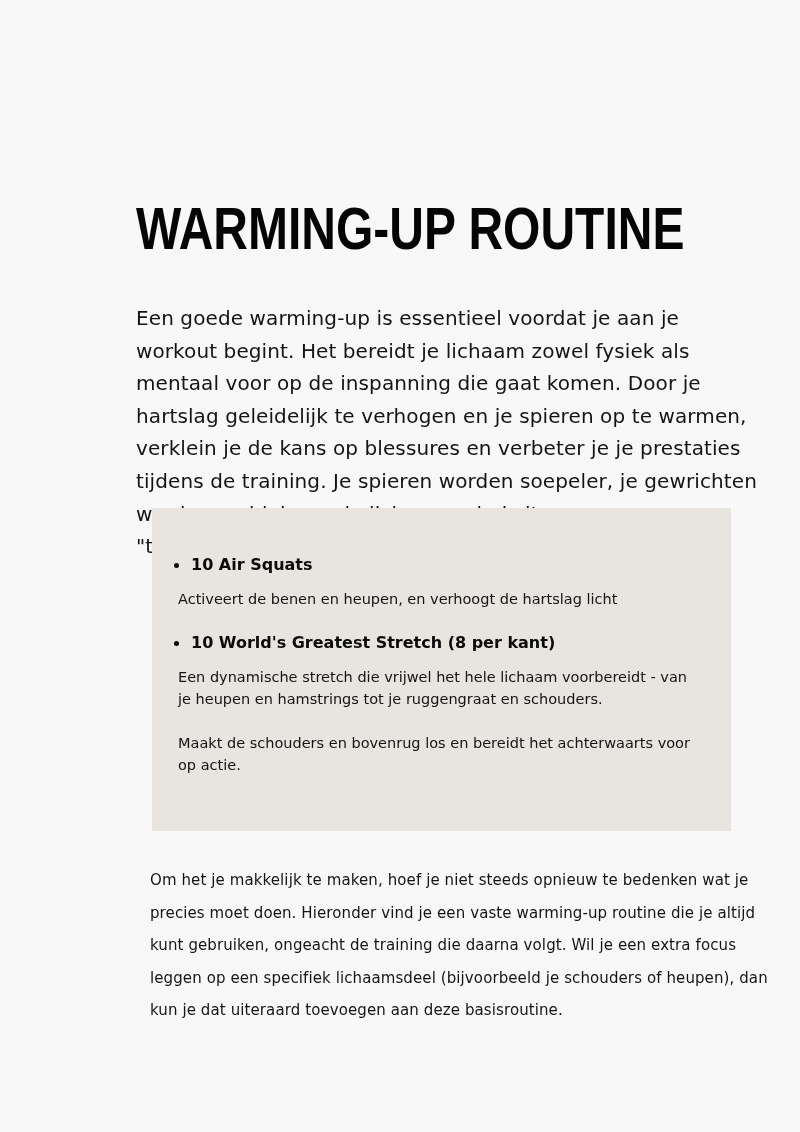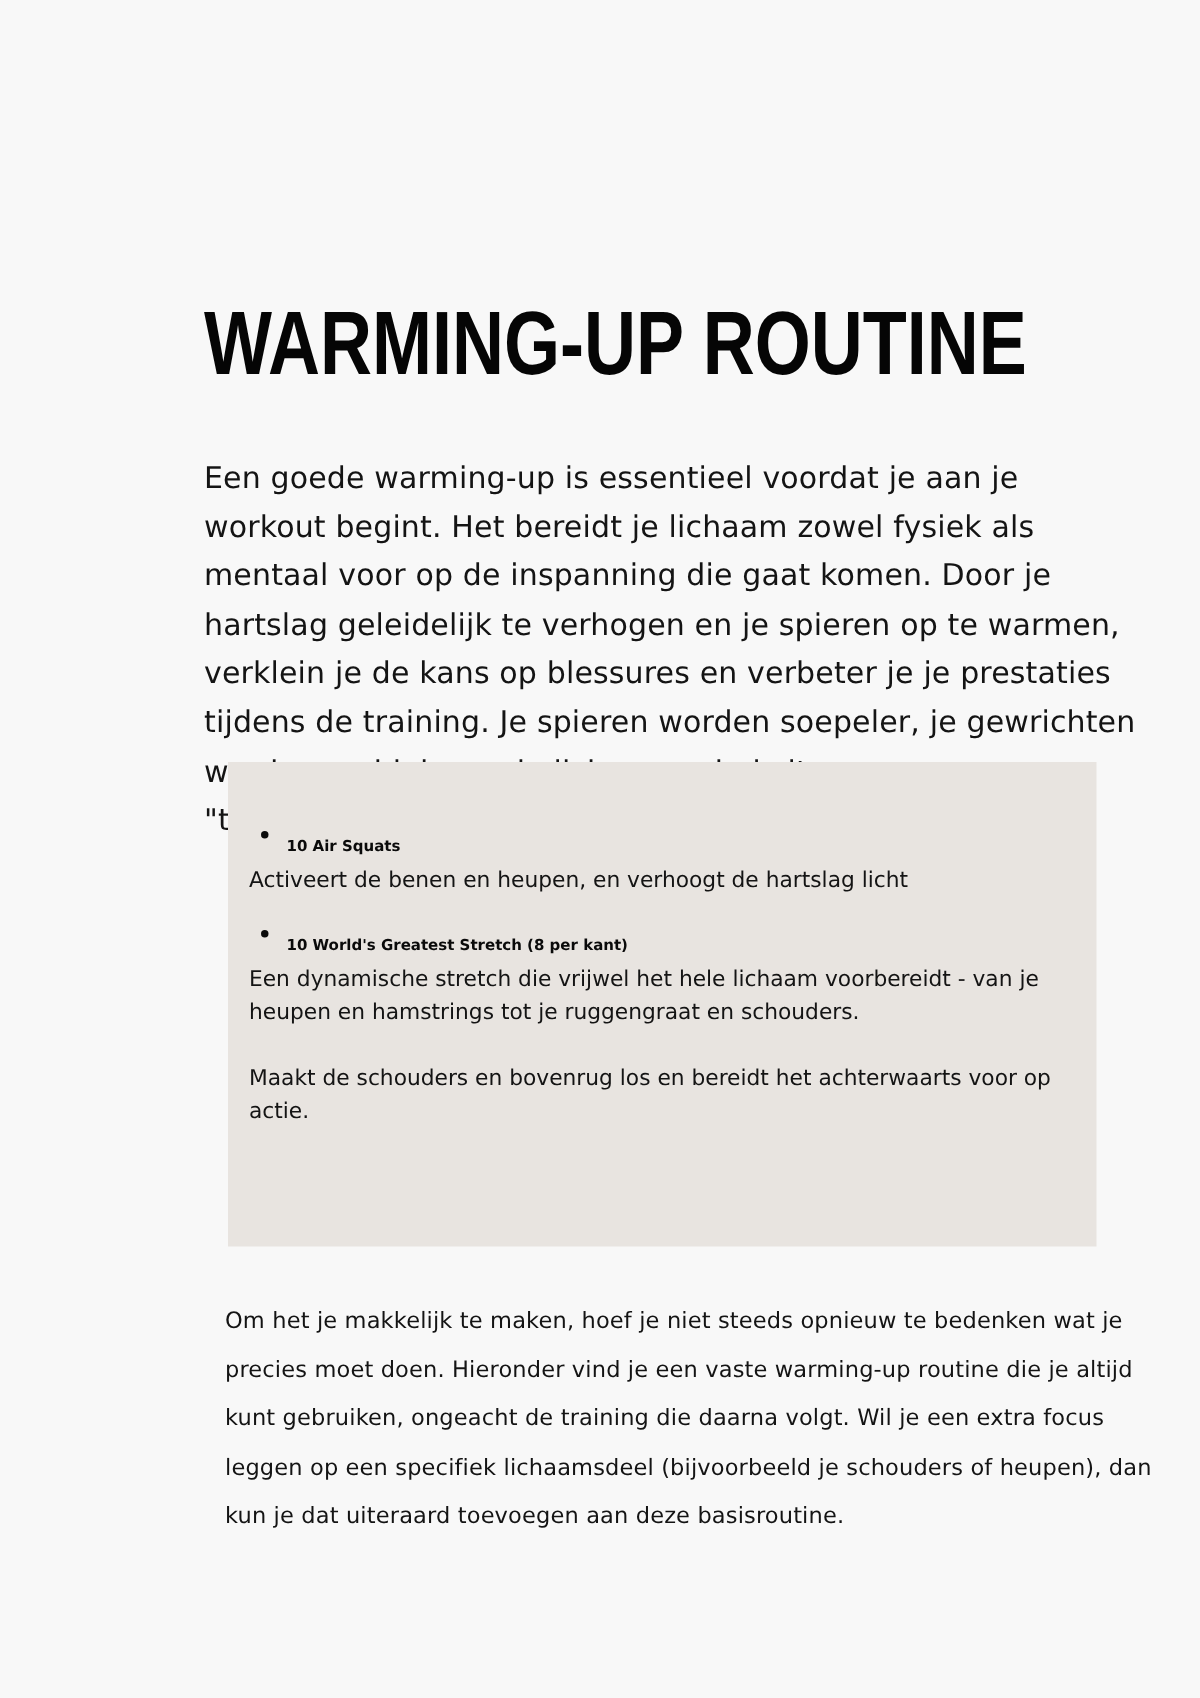--- a/index.html
+++ b/index.html
@@ -56,40 +56,40 @@
       position: absolute;
       left: 14px;
       top: 46px;
       width: 550px;
     }
     .exercise {
       margin: 0 0 22px 0;
     }
     .exercise-name {
       display: flex;
-      align-items: flex-start;
+      align-items: center;
       font-weight: 700;
-      font-size: 10px;
+      font-size: 16px;
       line-height: 22px;
       color: #0a0a0a;
       padding-left: 8px;
     }
     .bullet {
       display: inline-block;
       width: 5px;
       height: 5px;
       border-radius: 50%;
       background: #0a0a0a;
       margin-right: 12px;
     }
     .exercise-desc {
       font-size: 14.5px;
       line-height: 22px;
       color: #141414;
-      margin: 0;
+      margin: 12px;
     }
     .outro {
       position: absolute;
       left: 136px;
       top: 850px;
       width: 640px;
       margin: 14px;
       font-size: 15px;
       line-height: 32.6px;
       letter-spacing: 0.1px;

